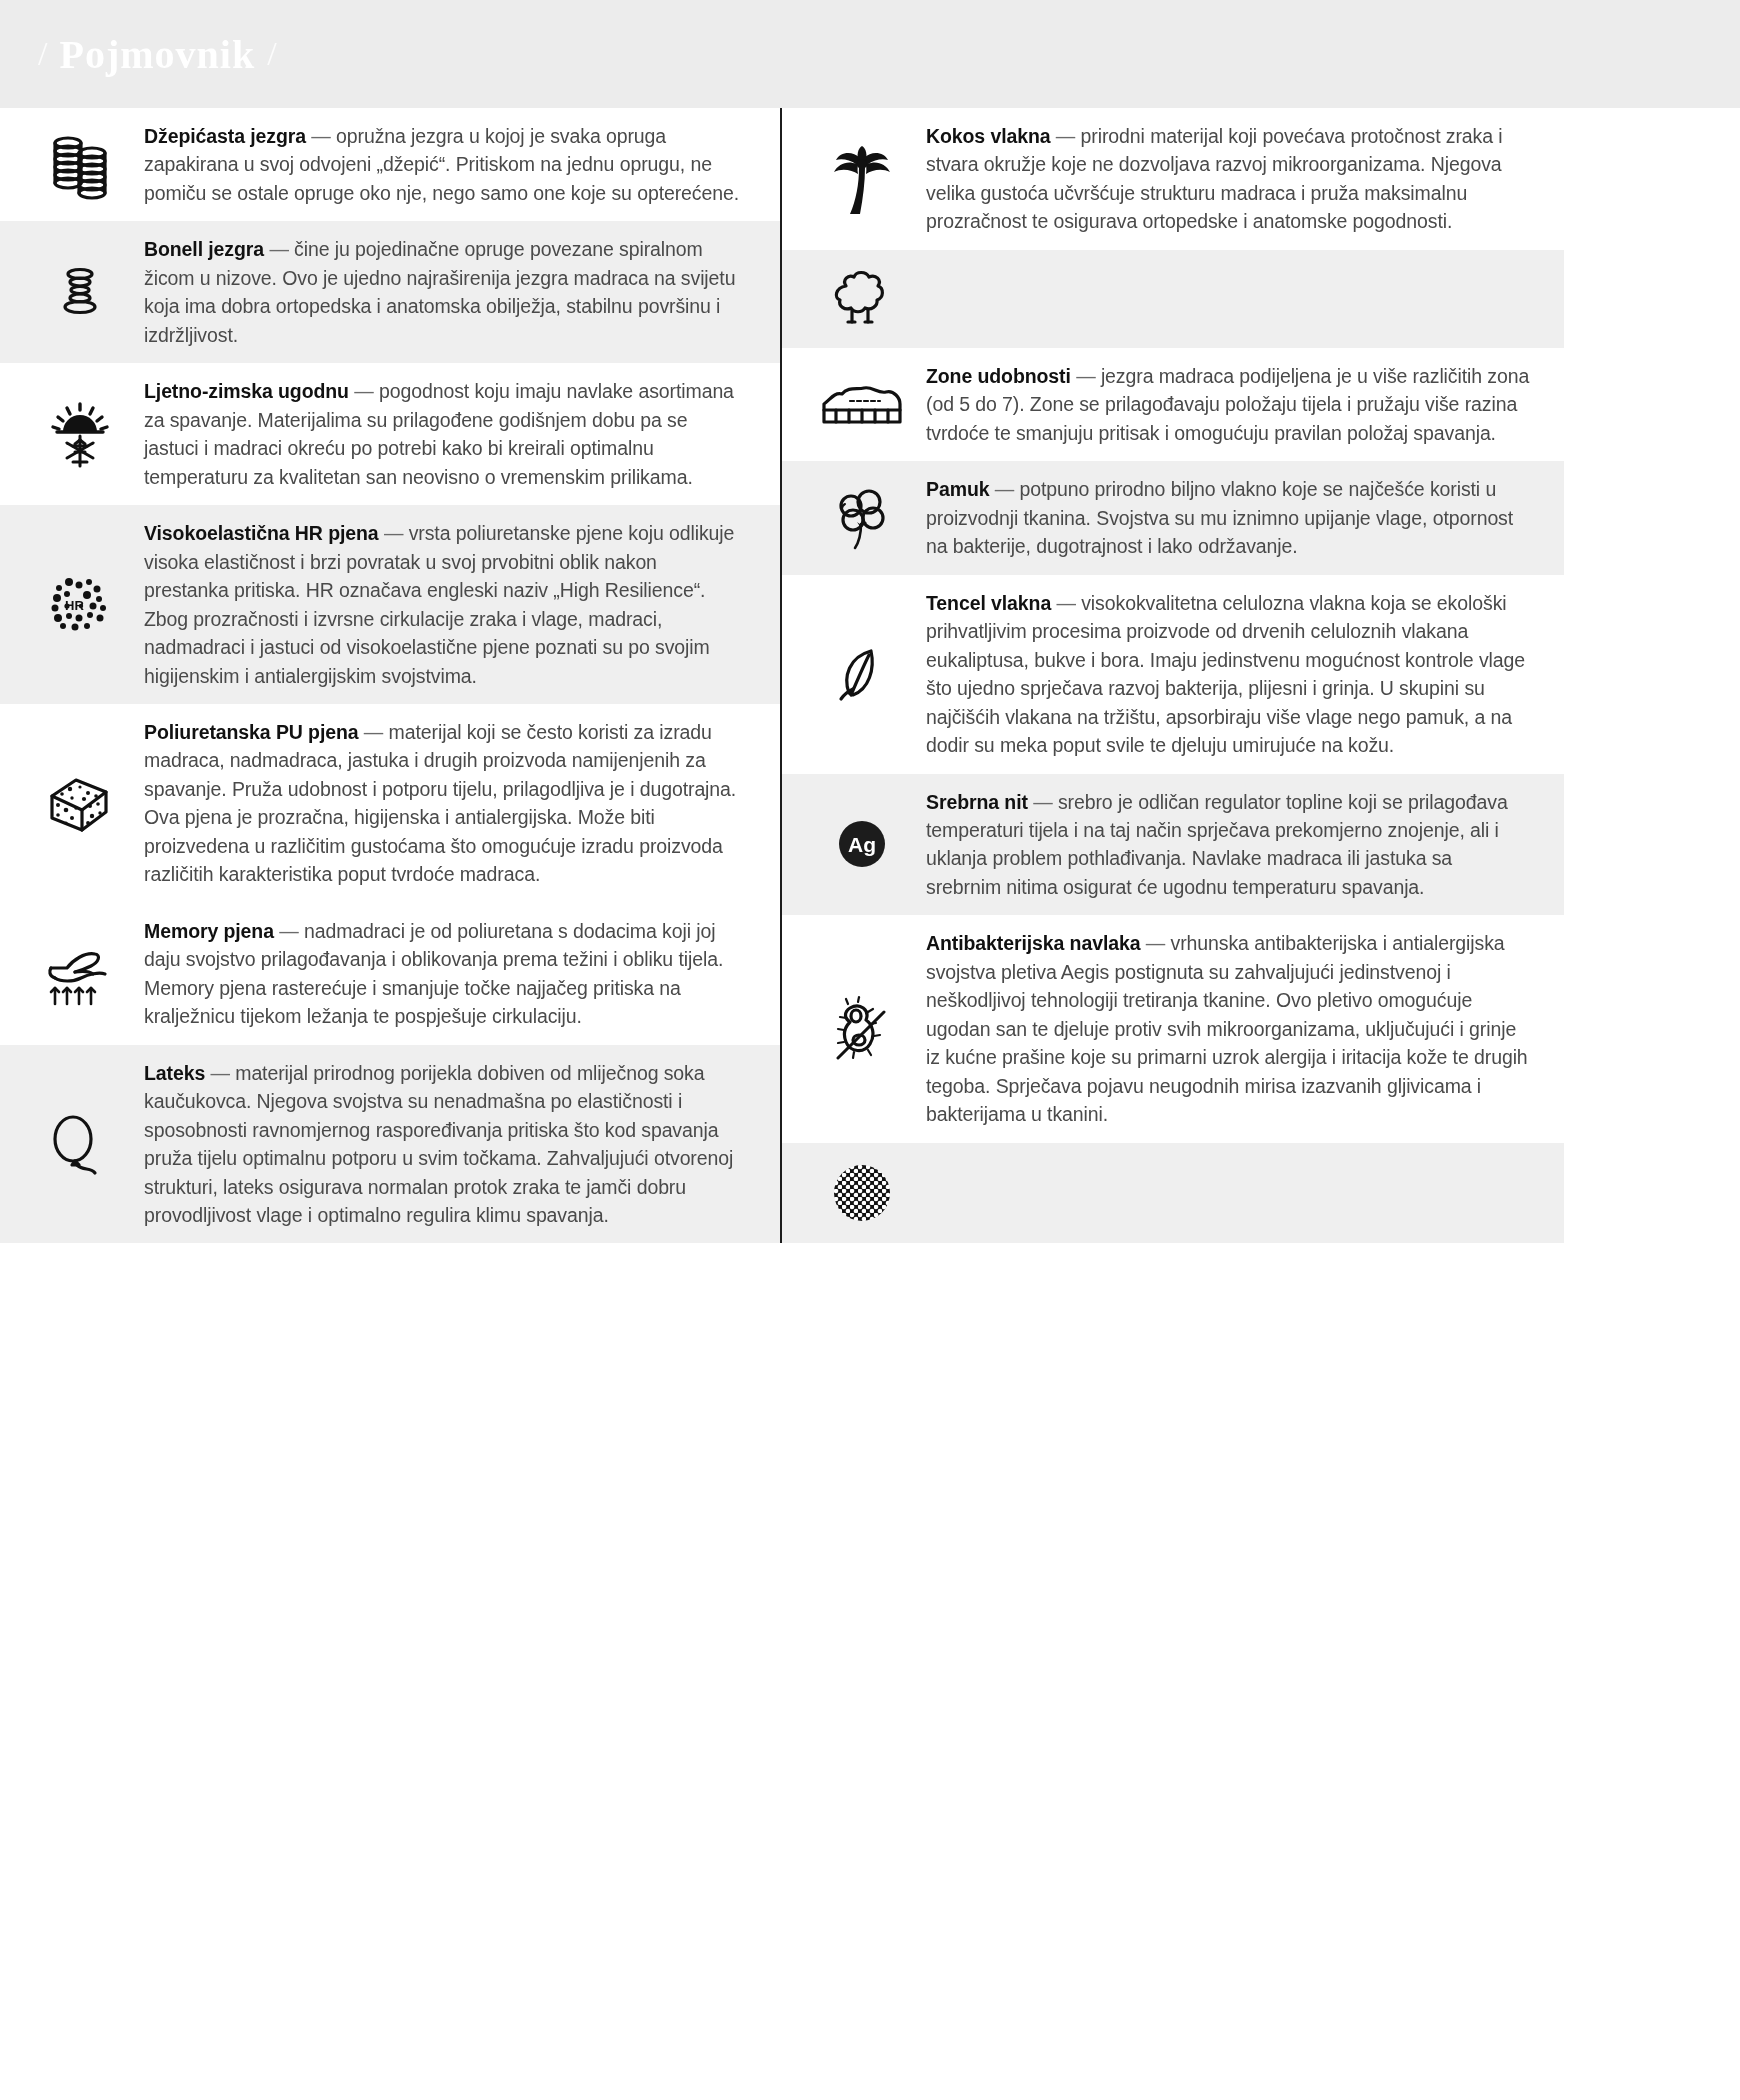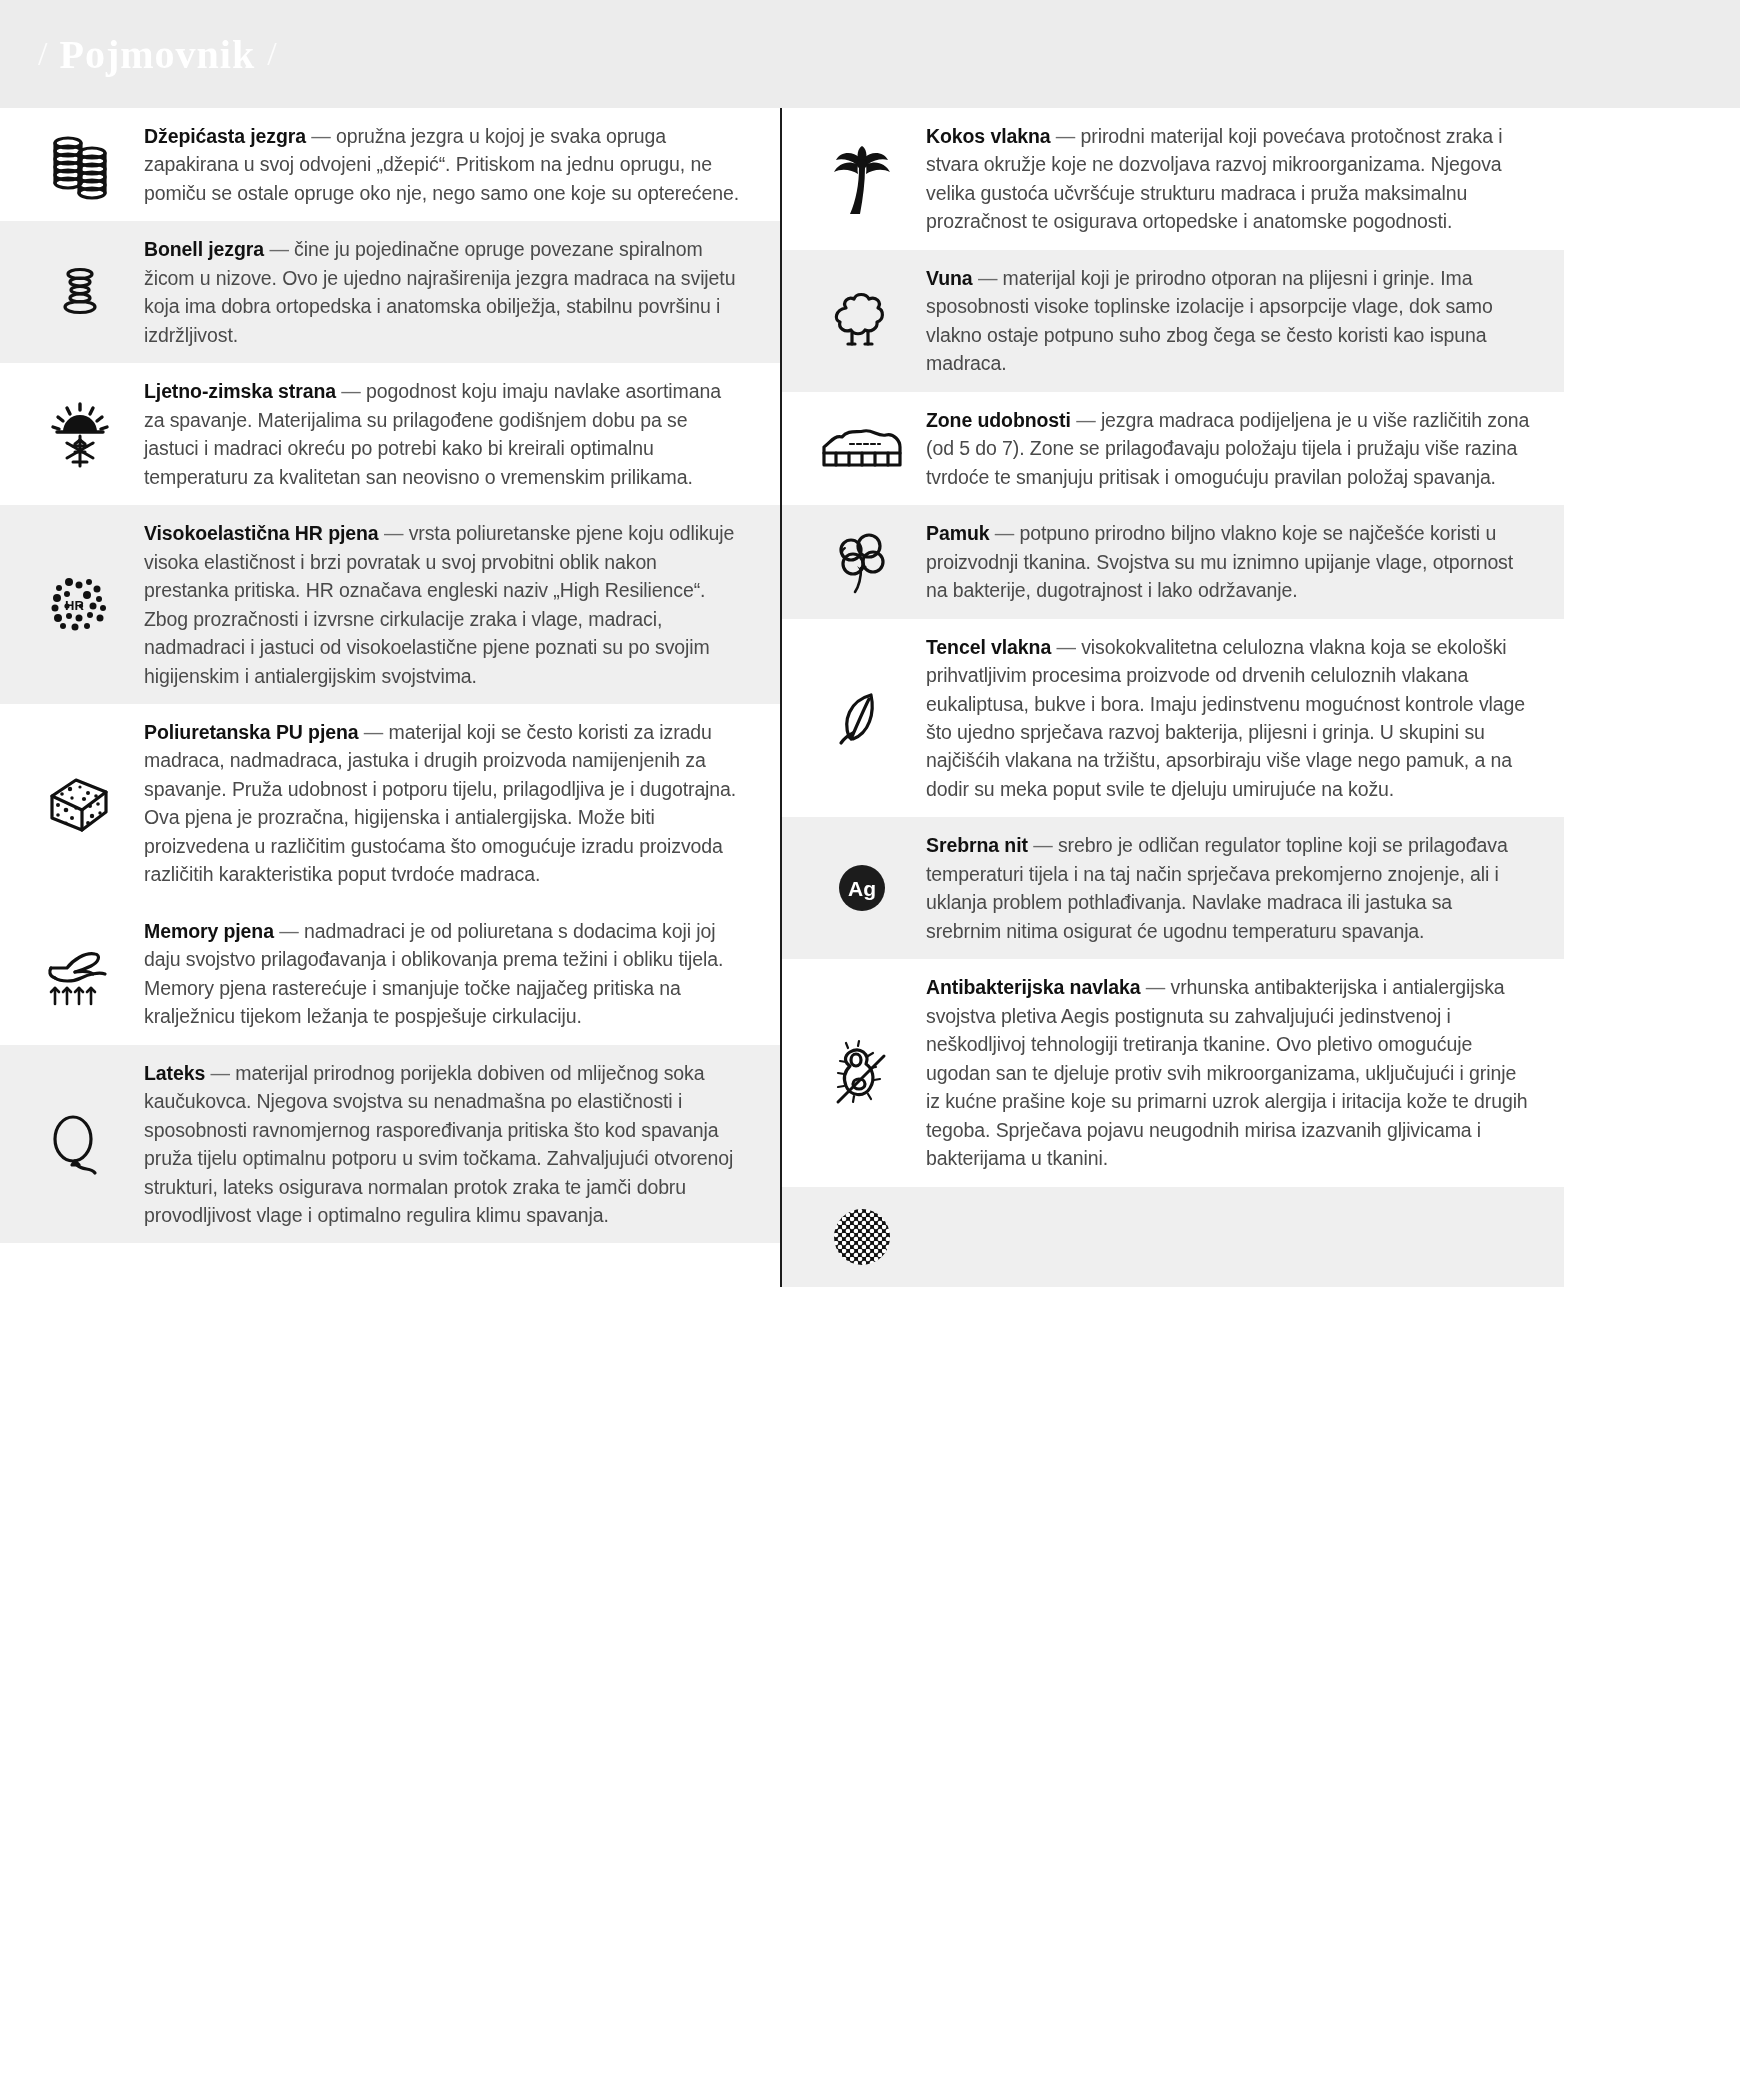--- a/index.html
+++ b/index.html
@@ -151,21 +151,21 @@
                 <line x1="48" y1="47" x2="22" y2="62"></line>
         <line x1="28" y1="50" x2="42" y2="50"></line>
         <line x1="30" y1="56" x2="40" y2="56"></line>
         <line x1="28" y1="66" x2="42" y2="66"></line>
         <line x1="35" y1="44" x2="30" y2="48"></line>
                 <line x1="35" y1="44" x2="40" y2="48"></line>
       </g>
     </g>
           </svg>
         </div>
-        <div class="text-cell"><span class="term">Ljetno-zimska strana</span><span class="dash"> — </span><span>pogodnost koju imaju navlake asortimana za spavanje. Materijalima su prilagođene godišnjem dobu pa se jastuci i madraci okreću po potrebi kako bi kreirali optimalnu temperaturu za kvalitetan san neovisno o vremenskim prilikama.</span></div>
+        <div class="text-cell"><span class="term">Ljetno-zimska ugodnu</span><span class="dash"> — </span><span>pogodnost koju imaju navlake asortimana za spavanje. Materijalima su prilagođene godišnjem dobu pa se jastuci i madraci okreću po potrebi kako bi kreirali optimalnu temperaturu za kvalitetan san neovisno o vremenskim prilikama.</span></div>
       </div>
       <div class="entry bg-gray">
         <div class="icon-cell">
           <svg width="70" height="70" viewBox="0 0 70 70">
     <g fill="#111">
       <circle cx="14" cy="18" r="3"></circle>
               <circle cx="24" cy="12" r="4"></circle>
               <circle cx="34" cy="15" r="3.5"></circle>
       <circle cx="44" cy="12" r="3"></circle>
               <circle cx="52" cy="19" r="3.5"></circle>
@@ -284,21 +284,20 @@
       <path d="M22 22 C18 16 24 10 30 13 C32 7 42 7 45 13 C52 10 58 16 54 22
                C60 24 60 34 53 36 C54 42 47 47 41 44 C38 49 30 49 27 44
                C21 47 14 42 16 36 C10 34 11 24 22 22Z"></path>
       <line x1="28" y1="46" x2="28" y2="58"></line>
               <line x1="44" y1="46" x2="44" y2="58"></line>
       <line x1="24" y1="58" x2="31" y2="58"></line>
               <line x1="41" y1="58" x2="48" y2="58"></line>
     </g>
           </svg>
         </div>
-        <div class="text-cell"><span class="term">Vuna</span><span class="dash"> — </span><span>materijal koji je prirodno otporan na plijesni i grinje. Ima sposobnosti visoke toplinske izolacije i apsorpcije vlage, dok samo vlakno ostaje potpuno suho zbog čega se često koristi kao ispuna madraca.</span></div>
       </div>
       <div class="entry bg-white">
         <div class="icon-cell">
           <svg width="92" height="62" viewBox="0 0 92 62">
     <g stroke="#111" fill="none" stroke-width="3.2" stroke-linecap="round" stroke-linejoin="round">
       <path d="M8 30 C14 26 18 18 26 20 C32 12 42 16 48 14 C56 12 62 20 70 18
                C78 16 84 24 84 30 L84 48 L8 48 Z"></path>
       <line x1="8" y1="36" x2="84" y2="36"></line>
       <line x1="20" y1="36" x2="20" y2="48"></line>
               <line x1="33" y1="36" x2="33" y2="48"></line>

